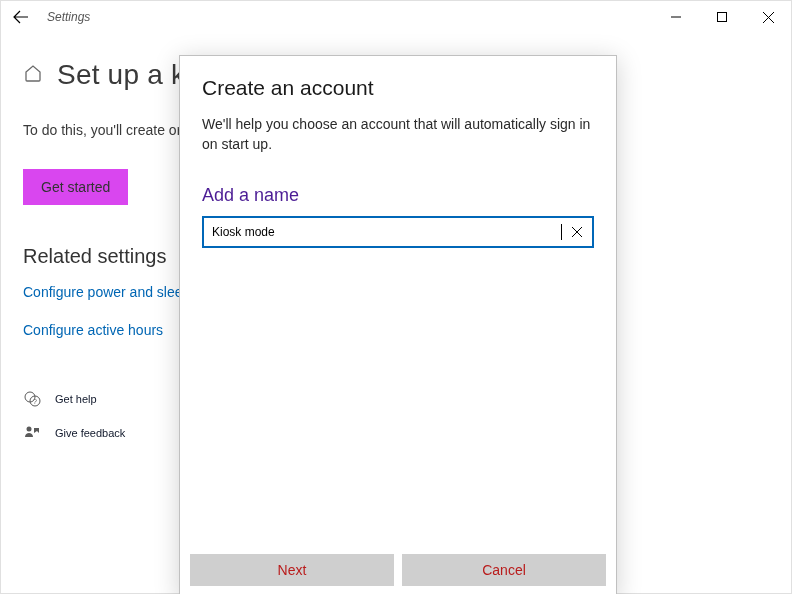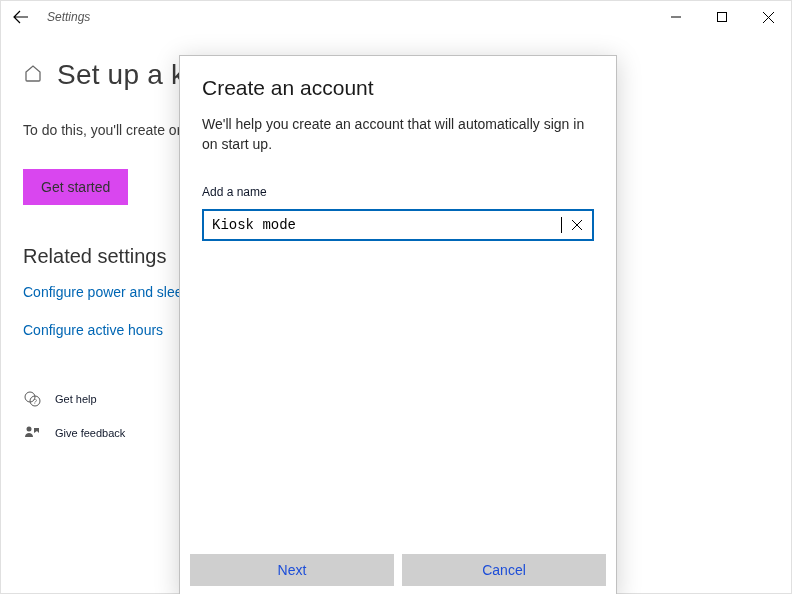--- a/index.html
+++ b/index.html
@@ -18,27 +18,27 @@
     .get-started { display:inline-block; background:#d946ef; border:none; font-size:14px; color:#333; padding:10px 18px; margin-bottom:40px; }
     .related-h { font-size:20px; font-weight:400; color:#333; margin-bottom:16px; }
     .link { display:block; font-size:14px; color:#0066b4; margin-bottom:22px; }
     .help-row { display:flex; align-items:center; gap:14px; margin-bottom:16px; }
     .help-row svg { color:#5a5a5a; }
     .help-link { font-size:11px; color:#0f172a; }
     .dialog { position:absolute; left:178px; top:54px; width:438px; height:544px; background:#fff; border:1px solid #c0c0c0; box-shadow:0 4px 24px rgba(0,0,0,.18); display:flex; flex-direction:column; }
     .dialog-body { padding:20px 22px 0 22px; flex:1; overflow:hidden; }
     .dlg-title { font-size:21px; font-weight:400; color:#1a1a1a; margin-bottom:14px; }
     .dlg-desc { font-size:14px; color:#2a2a2a; line-height:1.45; margin-bottom:30px; }
-    .field-label { font-size:12px; color:#0f172a; margin-bottom:10px; }
+    .field-label { font-size:18px; color:#4c1d95; margin-bottom:10px; }
     .input-wrap { position:relative; width:100%; height:32px; border:2px solid #0067b8; display:flex; align-items:center; background:#fff; }
-    .input-wrap input { flex:1; border:none; outline:none; font-size:14px; font-family:Liberation Mono, monospace; padding:0 8px; color:#000; }
+    .input-wrap input { flex:1; border:none; outline:none; font-size:12px; font-family:Liberation Sans, sans-serif; padding:0 8px; color:#000; }
     .clear-btn { width:30px; height:100%; display:flex; align-items:center; justify-content:center; color:#000; background:transparent; border:none; }
     .caret { width:1px; height:16px; background:#000; margin-left:-8px; }
     .dialog-actions { display:flex; gap:8px; padding:8px 10px 12px 10px; }
-    .dlg-btn { flex:1; height:32px; background:#cfcfcf; border:none; font-size:14px; color:#1d4ed8; }
+    .dlg-btn { flex:1; height:32px; background:#cfcfcf; border:none; font-size:14px; color:#b91c1c; }
     .scrim-hint { white-space:nowrap; overflow:hidden; }
   </style>
 </head>
 <body>
 
 <div class="window">
 
   <div class="titlebar">
     <div class="back-btn">
       <svg width="16" height="16" viewBox="0 0 16 16">
@@ -97,21 +97,21 @@
           <path d="M2 13c0-2.5 2-4 4-4s4 1.5 4 4" fill="currentColor"></path>
           <path d="M11 4l5 0 0 5-2-2-3 2z" fill="currentColor"></path>
         </svg>
       <span class="help-link">Give feedback</span>
     </div>
   </div>
 
   <div class="dialog">
     <div class="dialog-body">
       <div class="dlg-title">Create an account</div>
-      <div class="dlg-desc">We'll help you create an account that will automatically sign in on start up.</div>
+      <div class="dlg-desc">We'll help you choose an account that will automatically sign in on start up.</div>
       <div class="field-label">Add a name</div>
       <div class="input-wrap">
         <input type="text" value="Kiosk mode" style="">
         <span class="caret"></span>
         <button class="clear-btn">
           <svg width="10" height="10">
               <path d="M0 0l10 10M10 0L0 10" stroke="currentColor" stroke-width="1"></path>
             </svg>
         </button>
       </div>

